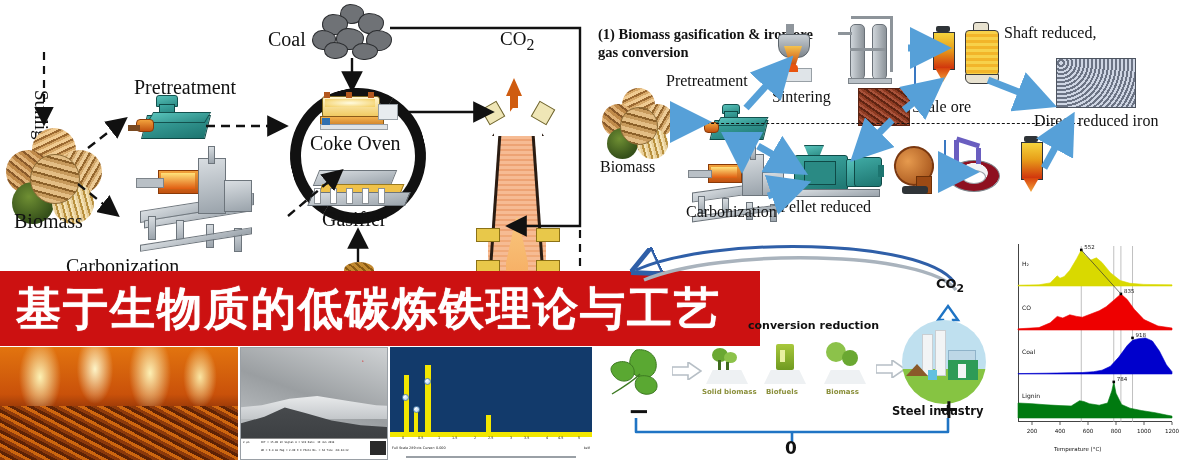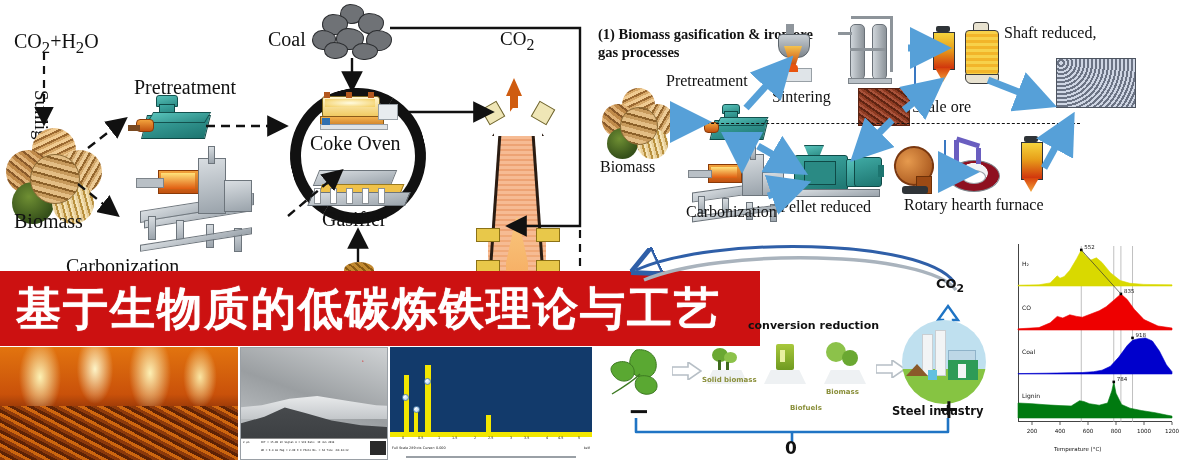--- a/index.html
+++ b/index.html
@@ -109,21 +109,20 @@
   #spectra{position:absolute;left:996px;top:238px;width:182px;height:220px;background:#fff;}
   #spectra .frame{position:absolute;left:22px;top:6px;right:6px;bottom:36px;
       border-left:1px solid #444;border-bottom:1px solid #444;}
   #spectra .xtitle{position:absolute;font-family:"DejaVu Sans",sans-serif;font-size:5.5px;color:#111;}
 </style>
 </head>
 <body>
 
 <div id="left-panel" class="abs">
 
-  <div class="lbl" style="left:14px;top:30px;font-size:20px;">CO<sub>2</sub>+H<sub>2</sub>O</div>
 
   <div class="lbl" style="left:52px;top:90px;font-size:19px;transform:rotate(90deg);transform-origin:left top;">Sunlight</div>
 
   <div class="abs" style="left:6px;top:128px;width:96px;height:96px;">
     <div class="disc d-chip" style="left:26px;top:0px;width:44px;height:44px;"></div>
     <div class="disc d-bark" style="left:0px;top:22px;width:44px;height:44px;"></div>
     <div class="disc d-husk" style="left:52px;top:22px;width:44px;height:44px;"></div>
     <div class="disc d-green" style="left:6px;top:54px;width:42px;height:42px;"></div>
     <div class="disc d-straw" style="left:46px;top:54px;width:42px;height:42px;"></div>
     <div class="disc d-pellet" style="left:24px;top:26px;width:48px;height:48px;border:1px solid #8a6a36;"></div>
@@ -267,21 +266,21 @@
 
     <polyline points="390,28 580,28 580,226 510,226" fill="none" stroke="#111" stroke-width="2.4" marker-end="url(#ah)"></polyline>
 
     <line x1="580" y1="230" x2="580" y2="280" stroke="#111" stroke-width="2.2" stroke-dasharray="8 6"></line>
   </svg>
 </div>
 
 <div id="right-panel" class="abs">
 
   <div class="lbl" style="left:6px;top:26px;font-size:14.5px;font-weight:bold;">(1) Biomass gasification &amp; iron ore</div>
-  <div class="lbl" style="left:6px;top:44px;font-size:14.5px;font-weight:bold;">gas processes</div>
+  <div class="lbl" style="left:6px;top:44px;font-size:14.5px;font-weight:bold;">gas conversion</div>
 
   <div class="abs" style="left:10px;top:88px;width:72px;height:72px;">
     <div class="disc d-chip" style="left:20px;top:0px;width:33px;height:33px;"></div>
     <div class="disc d-bark" style="left:0px;top:16px;width:33px;height:33px;"></div>
     <div class="disc d-husk" style="left:39px;top:16px;width:33px;height:33px;"></div>
     <div class="disc d-green" style="left:5px;top:40px;width:31px;height:31px;"></div>
     <div class="disc d-straw" style="left:35px;top:40px;width:31px;height:31px;"></div>
     <div class="disc d-pellet" style="left:18px;top:19px;width:36px;height:36px;border:1px solid #8a6a36;"></div>
   </div>
   <div class="lbl" style="left:8px;top:158px;font-size:16px;">Biomass</div>
@@ -372,31 +371,31 @@
   <div class="lbl" style="left:412px;top:24px;font-size:16px;">Shaft reduced,</div>
 
   <div class="abs" style="left:350px;top:138px;width:62px;height:56px;">
     <div class="abs" style="left:6px;top:22px;width:50px;height:30px;border-radius:50%;
          background:radial-gradient(ellipse at 50% 40%,#f2f3f4 0 38%,#8e1020 40% 72%,#cfd4d8 74%);border:1px solid #7d848a;"></div>
     <div class="abs" style="left:20px;top:32px;width:22px;height:12px;border-radius:50%;background:#fff;border:1px solid #9aa0a6;"></div>
     <div class="abs" style="left:12px;top:2px;width:5px;height:22px;background:#6a5ec0;"></div>
     <div class="abs" style="left:14px;top:2px;width:24px;height:5px;background:#6a5ec0;transform:rotate(18deg);"></div>
     <div class="abs" style="left:34px;top:10px;width:5px;height:16px;background:#6a5ec0;"></div>
   </div>
-  <div class="lbl" style="left:312px;top:196px;font-size:16px;">Rotary hearth furnace</div>
 
   <div class="abs" style="left:428px;top:136px;width:24px;height:58px;">
     <div class="abs" style="left:4px;top:0px;width:14px;height:6px;background:#2f3438;border-radius:2px;"></div>
     <div class="abs" style="left:1px;top:6px;width:20px;height:36px;
          background:linear-gradient(180deg,#f6d43c,#e8a01a 45%,#cf2f0c);border:1.5px solid #2f3438;"></div>
     <div class="abs" style="left:3px;top:42px;width:16px;height:14px;
          background:linear-gradient(180deg,#d8430c,#f2a43c);clip-path:polygon(0 0,100% 0,50% 100%);"></div>
   </div>
 
   <div class="dri-photo" style="left:464px;top:58px;width:78px;height:48px;"></div>
+  <div class="lbl" style="left:442px;top:112px;font-size:16px;">Direct reduced iron</div>
 
   <div class="dash-sep" style="left:84px;top:123px;width:404px;"></div>
 
   <svg class="overlay" width="588" height="230">
     <defs>
       <marker id="bh" markerWidth="6" markerHeight="6" refX="4" refY="3" orient="auto">
         <polygon points="0,0 6,3 0,6" fill="#56a0d8"></polygon>
       </marker>
     </defs>
     <g stroke="#56a0d8" stroke-width="7" fill="none" marker-end="url(#bh)">
@@ -505,29 +504,29 @@
     </svg>
   </div>
   <div class="abs" style="left:114px;top:110px;width:42px;height:42px;">
     <div class="abs" style="left:6px;top:2px;width:16px;height:14px;border-radius:50%;background:#6aa832;"></div>
     <div class="abs" style="left:18px;top:6px;width:13px;height:11px;border-radius:50%;background:#8cc24a;"></div>
     <div class="abs" style="left:12px;top:14px;width:3px;height:12px;background:#3f6a1e;"></div>
     <div class="abs" style="left:20px;top:16px;width:3px;height:10px;background:#3f6a1e;"></div>
     <div class="abs" style="left:0px;top:24px;width:42px;height:14px;background:#eef1f3;
          clip-path:polygon(16% 0,84% 0,100% 100%,0 100%);"></div>
   </div>
-  <div class="smlbl" style="left:110px;top:140px;">Solid biomass</div>
+  <div class="smlbl" style="left:110px;top:152px;">Solid biomass</div>
 
   <div class="abs" style="left:172px;top:108px;width:42px;height:44px;">
     <div class="abs" style="left:12px;top:0px;width:18px;height:26px;background:linear-gradient(180deg,#a8c83c,#6f9a20);border-radius:2px;"></div>
     <div class="abs" style="left:16px;top:6px;width:5px;height:12px;background:#e8f0a0;"></div>
     <div class="abs" style="left:0px;top:26px;width:42px;height:14px;background:#eef1f3;
          clip-path:polygon(16% 0,84% 0,100% 100%,0 100%);"></div>
   </div>
-  <div class="smlbl" style="left:174px;top:168px;margin-left:24px;">Biofuels</div>
+  <div class="smlbl" style="left:174px;top:152px;">Biofuels</div>
 
   <div class="abs" style="left:230px;top:104px;width:46px;height:48px;">
     <div class="abs" style="left:4px;top:2px;width:20px;height:20px;border-radius:50%;background:#8cc24a;"></div>
     <div class="abs" style="left:20px;top:10px;width:16px;height:16px;border-radius:50%;background:#6aa832;"></div>
     <div class="abs" style="left:2px;top:30px;width:42px;height:14px;background:#eef1f3;
          clip-path:polygon(16% 0,84% 0,100% 100%,0 100%);"></div>
   </div>
   <div class="smlbl" style="left:234px;top:152px;">Biomass</div>
 
   <div class="grey-ar" style="left:284px;top:124px;">

